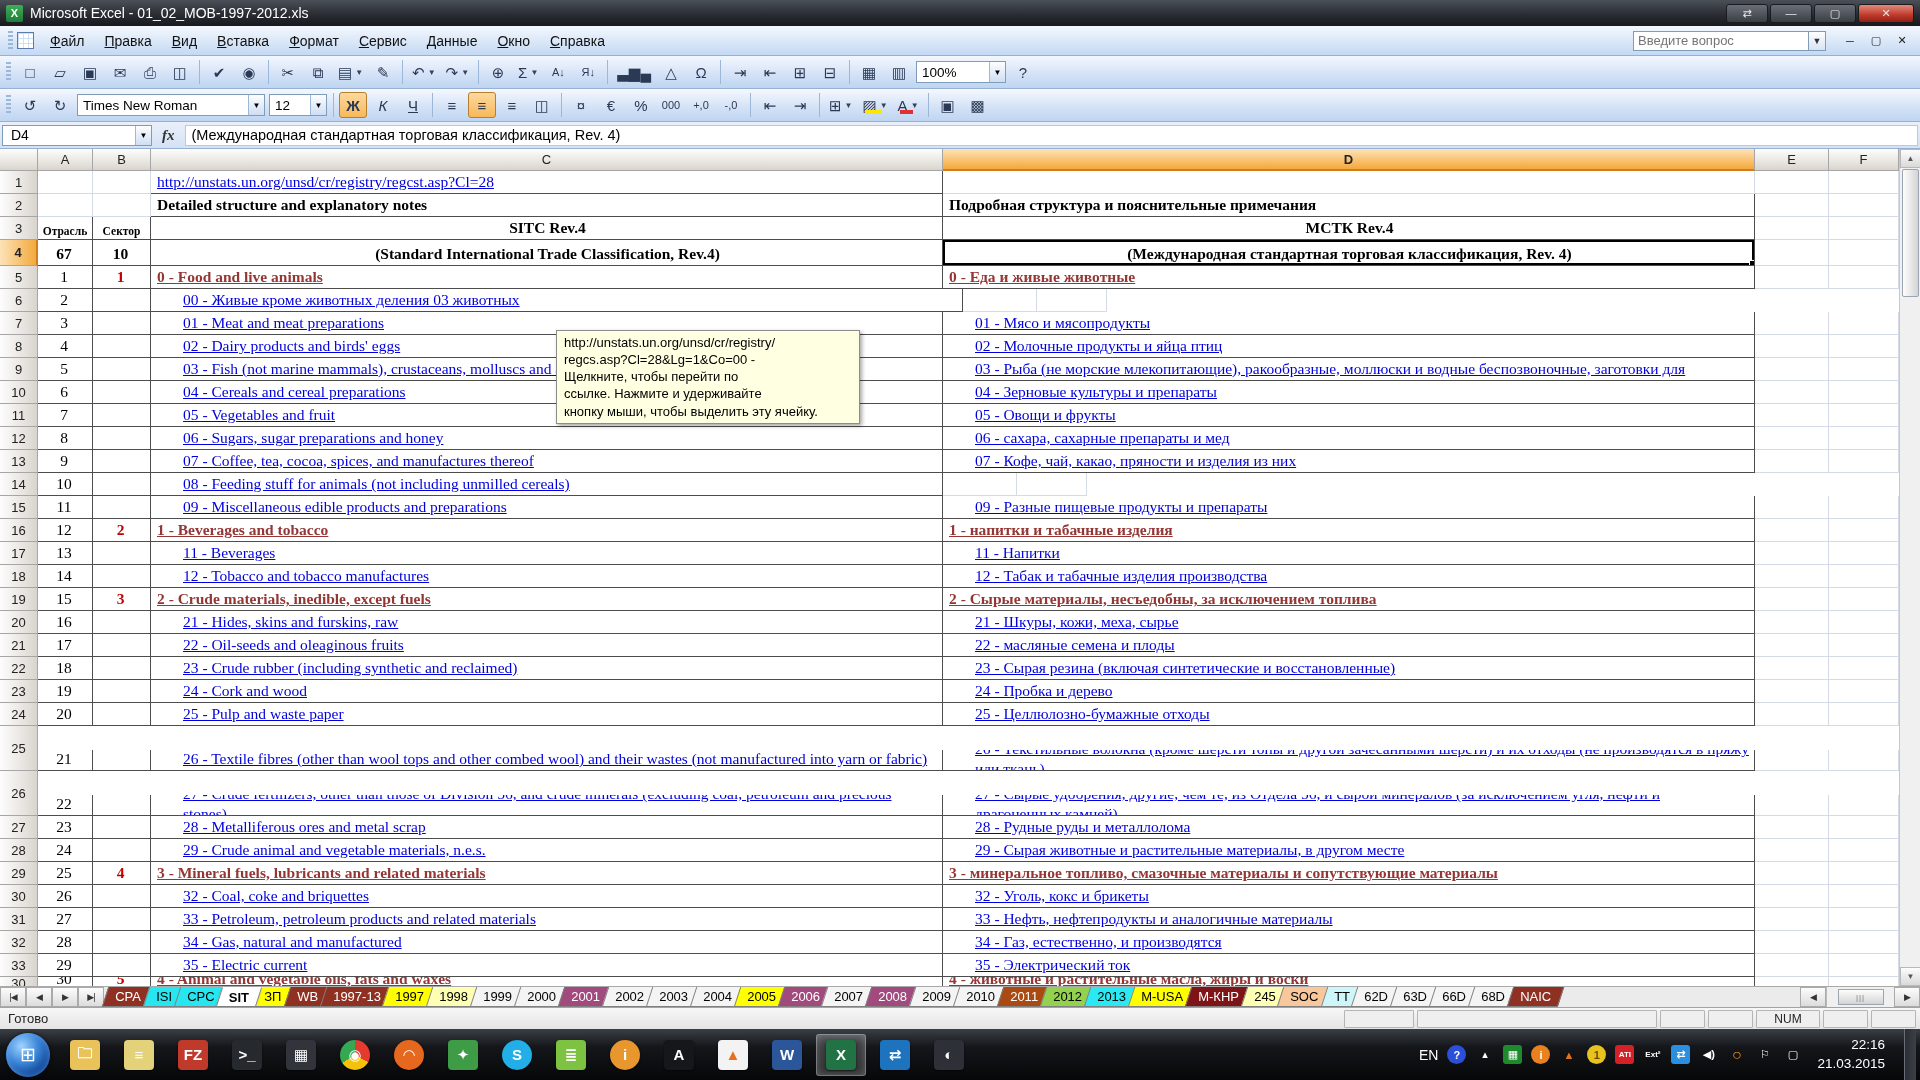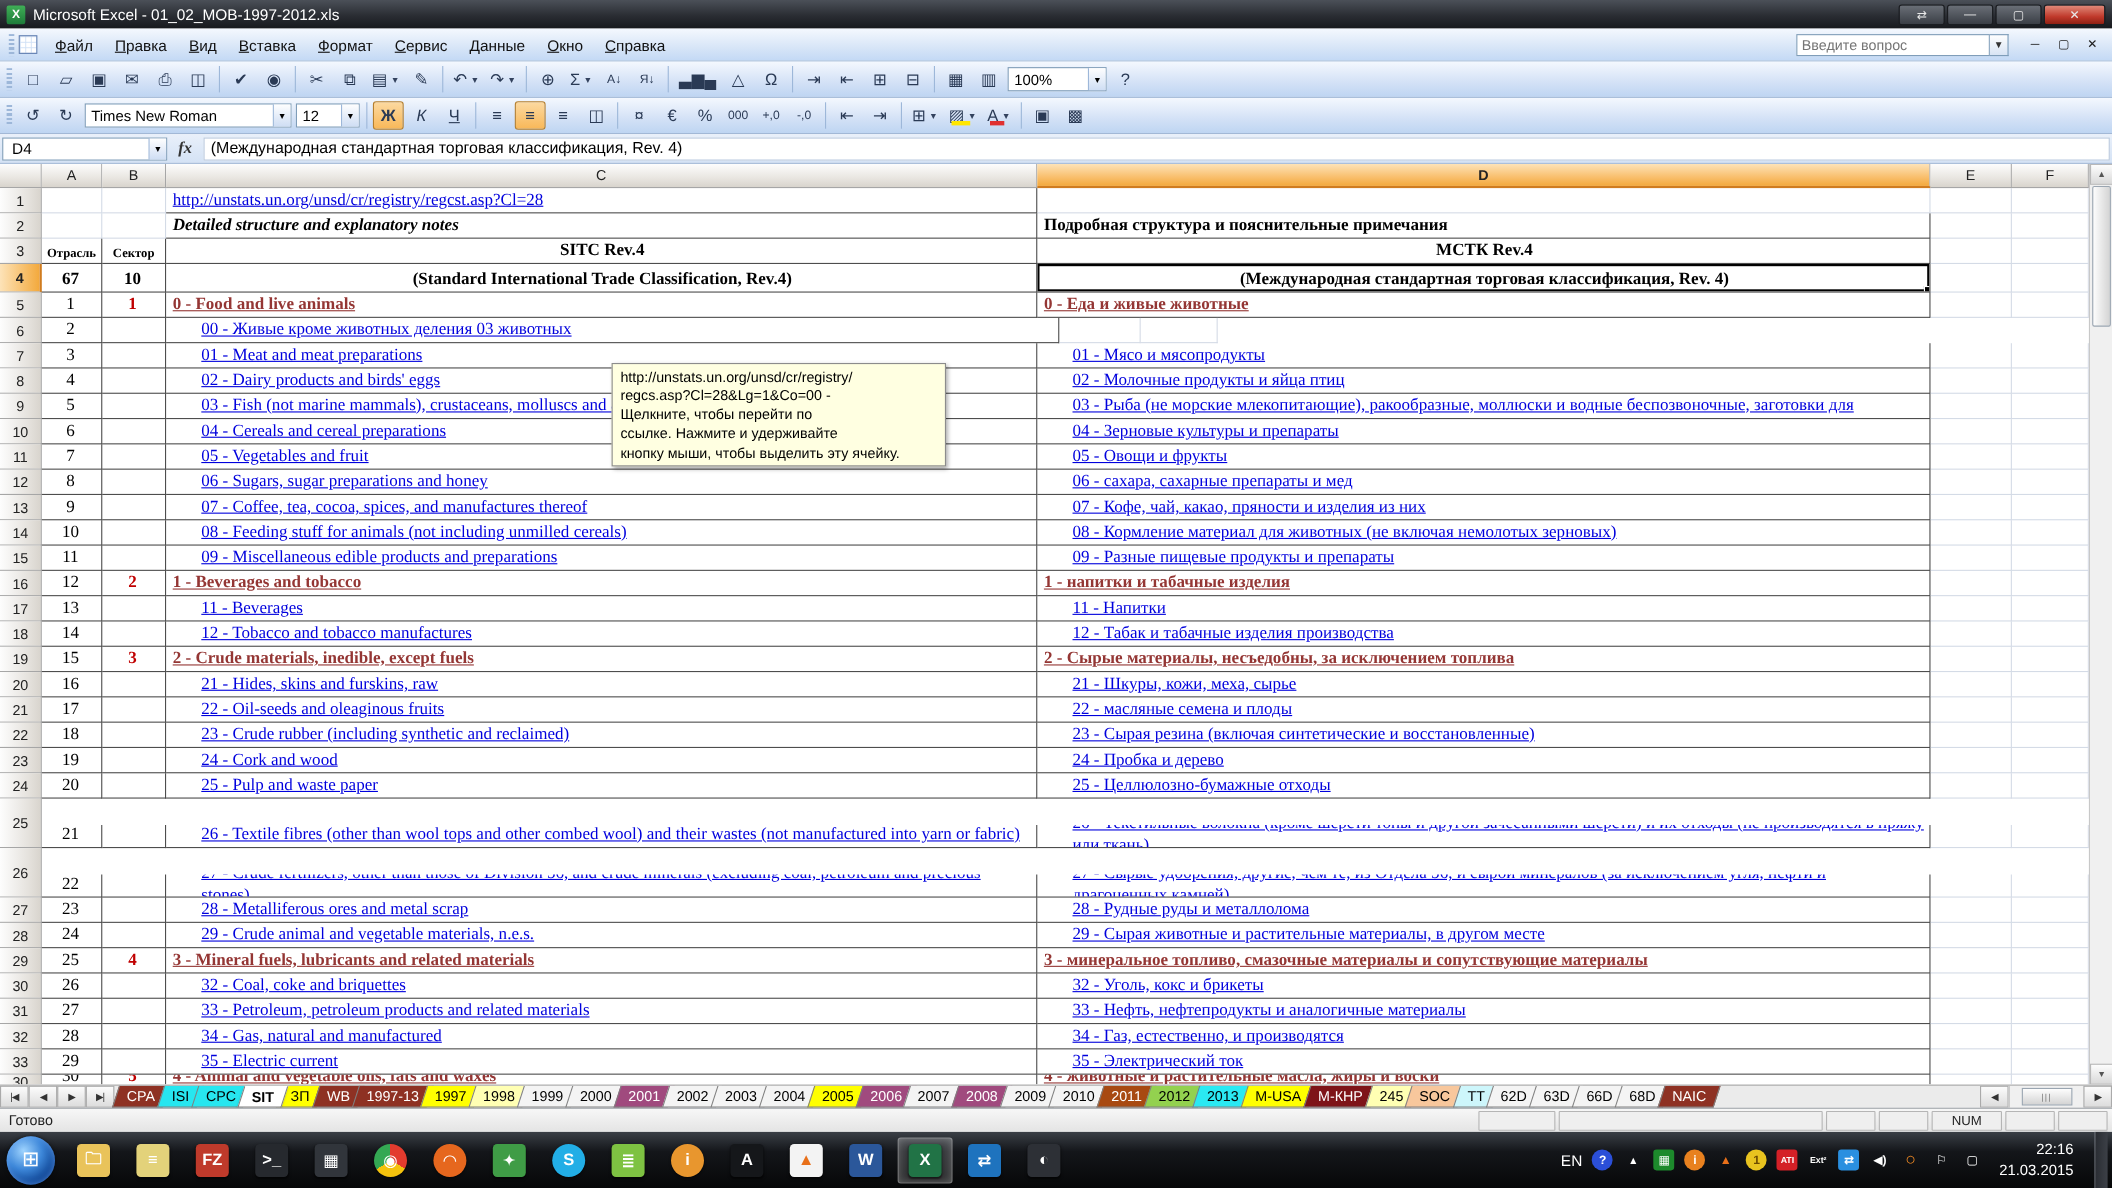--- a/index.html
+++ b/index.html
@@ -436,21 +436,21 @@
           </div>
         </div>
         <div class="xrow" style="height: 23px;">
           <div class="rh">2</div>
           <div class="cell num" style="width: 55px;">
             <span></span>
           </div>
           <div class="cell num" style="width: 58px;">
             <span></span>
           </div>
-          <div class="cell bold dkb dkr" style="width: 792px; font-style: italic;">
+          <div class="cell bold dkb dkr" style="width: 792px;">
             <span>Detailed structure and explanatory notes</span>
           </div>
           <div class="cell bold dkb dkr" style="width: 812px;">
             <span>Подробная структура и пояснительные примечания</span>
           </div>
           <div class="cell" style="width: 74px;">
             <span></span>
           </div>
           <div class="cell" style="width: 70px;">
             <span></span>
@@ -690,23 +690,20 @@
         <div class="xrow" style="height: 23px;">
           <div class="rh">14</div>
           <div class="cell num dkb dkr" style="width: 55px;">
             <span>10</span>
           </div>
           <div class="cell num dkb dkr" style="width: 58px;">
             <span></span>
           </div>
           <div class="cell lnk ind dkb dkr" style="width: 792px;">
             <span>08 - Feeding stuff for animals (not including unmilled cereals)</span>
-          </div>
-          <div class="cell lnk ind dkb dkr" style="width: 812px;">
-            <span>08 - Кормление материал для животных (не включая немолотых зерновых)</span>
           </div>
           <div class="cell" style="width: 74px;">
             <span></span>
           </div>
           <div class="cell" style="width: 70px;">
             <span></span>
           </div>
         </div>
         <div class="xrow" style="height: 23px;">
           <div class="rh">15</div>

